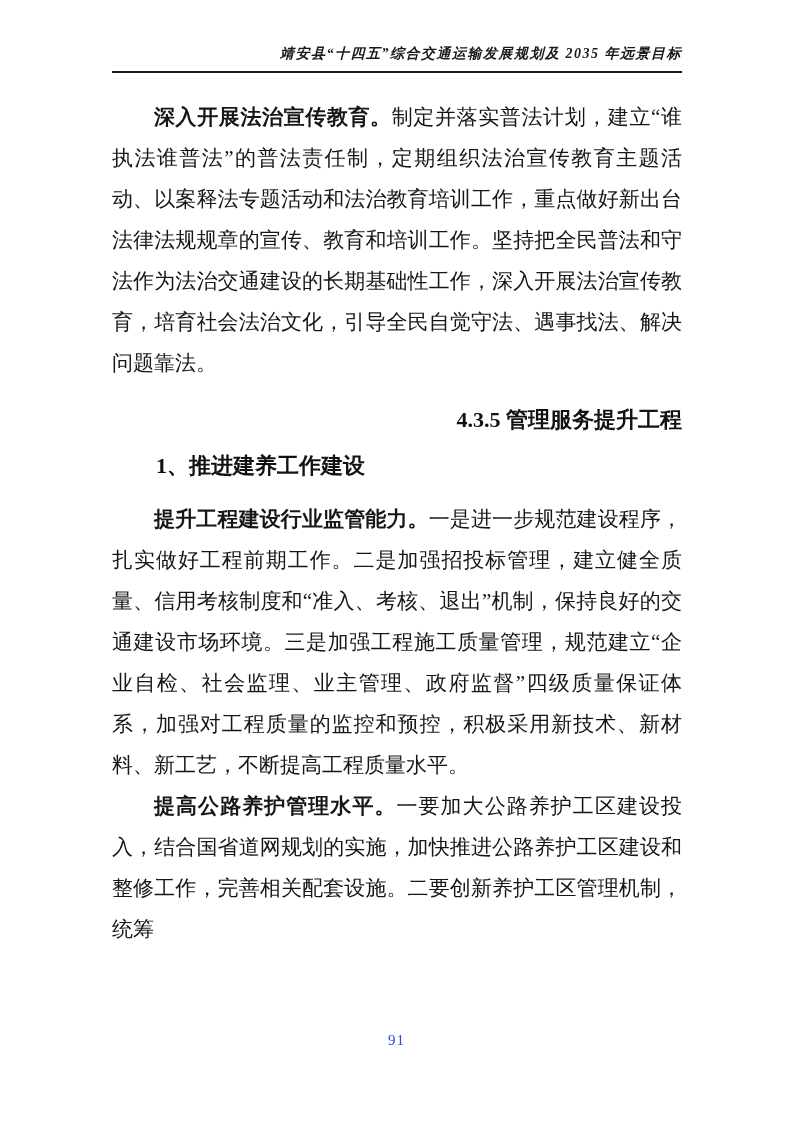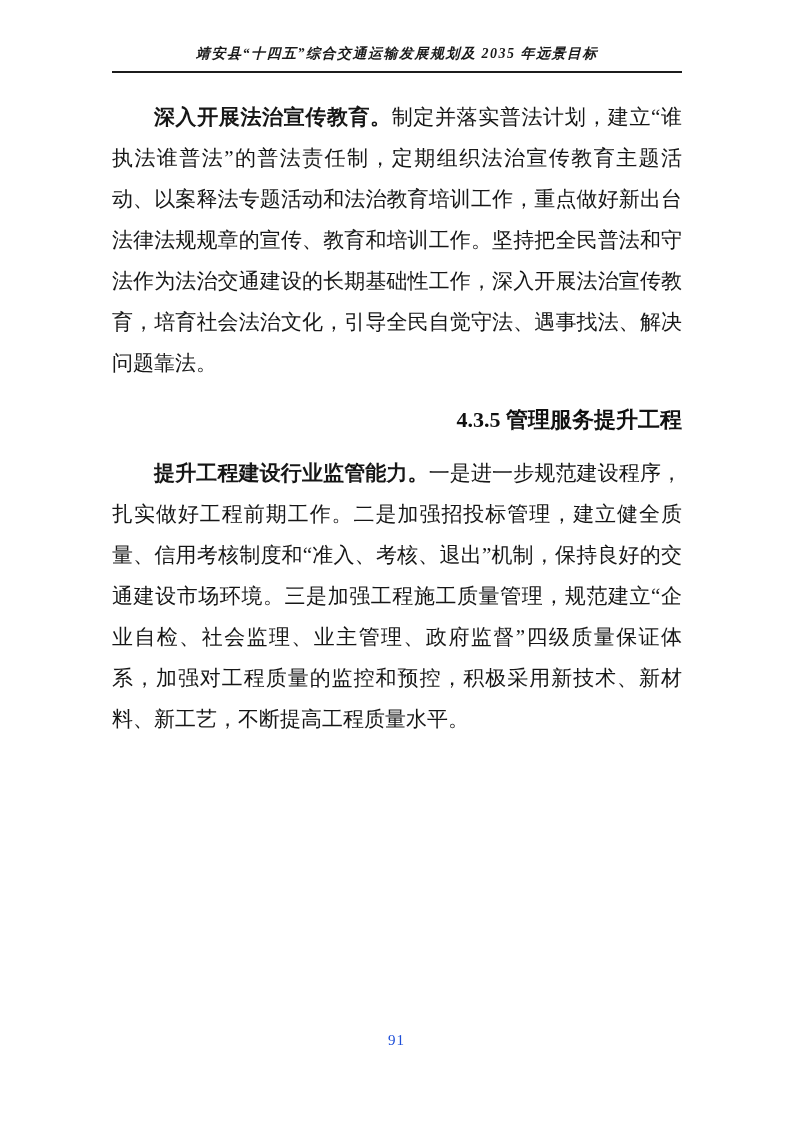--- a/index.html
+++ b/index.html
@@ -12,21 +12,21 @@
     position: relative;
     font-family: "Liberation Serif", serif;
     color: #141414;
   }
 
   
   .page-header {
     position: absolute;
     left: 112px; top: 44px;
     width: 570px;
-    text-align: center;
+    text-align: right;
     border-bottom: 2px solid #1c1c1c;
     padding-bottom: 8px;
   }
   .header-title {
     font-size: 14px;
     font-weight: bold;
     font-style: italic;
     letter-spacing: 1.5px;
     color: #1a1a1a;
     white-space: nowrap;
@@ -84,19 +84,21 @@
   <span class="header-title">靖安县“十四五”综合交通运输发展规划及 2035 年远景目标</span>
 </header>
 
 <main class="doc-content">
 
 
   <p class="para"><strong class="lead">深入开展法治宣传教育。</strong><span>制定并落实普法计划，建立“谁执法谁普法”的普法责任制，定期组织法治宣传教育主题活动、以案释法专题活动和法治教育培训工作，重点做好新出台法律法规规章的宣传、教育和培训工作。坚持把全民普法和守法作为法治交通建设的长期基础性工作，深入开展法治宣传教育，培育社会法治文化，引导全民自觉守法、遇事找法、解决问题靠法。</span></p>
 
   <h2 class="section-heading">4.3.5 管理服务提升工程</h2>
 
+  <h3 class="subsection-heading">1、推进建养工作建设</h3>
 
   <p class="para after-heading"><strong class="lead">提升工程建设行业监管能力。</strong><span>一是进一步规范建设程序，扎实做好工程前期工作。二是加强招投标管理，建立健全质量、信用考核制度和“准入、考核、退出”机制，保持良好的交通建设市场环境。三是加强工程施工质量管理，规范建立“企业自检、社会监理、业主管理、政府监督”四级质量保证体系，加强对工程质量的监控和预控，积极采用新技术、新材料、新工艺，不断提高工程质量水平。</span></p>
 
+  <p class="para"><strong class="lead">提高公路养护管理水平。</strong><span>一要加大公路养护工区建设投入，结合国省道网规划的实施，加快推进公路养护工区建设和整修工作，完善相关配套设施。二要创新养护工区管理机制，统筹</span></p>
 
 </main>
 
 <footer class="page-number">91</footer>
 
 </body></html>

